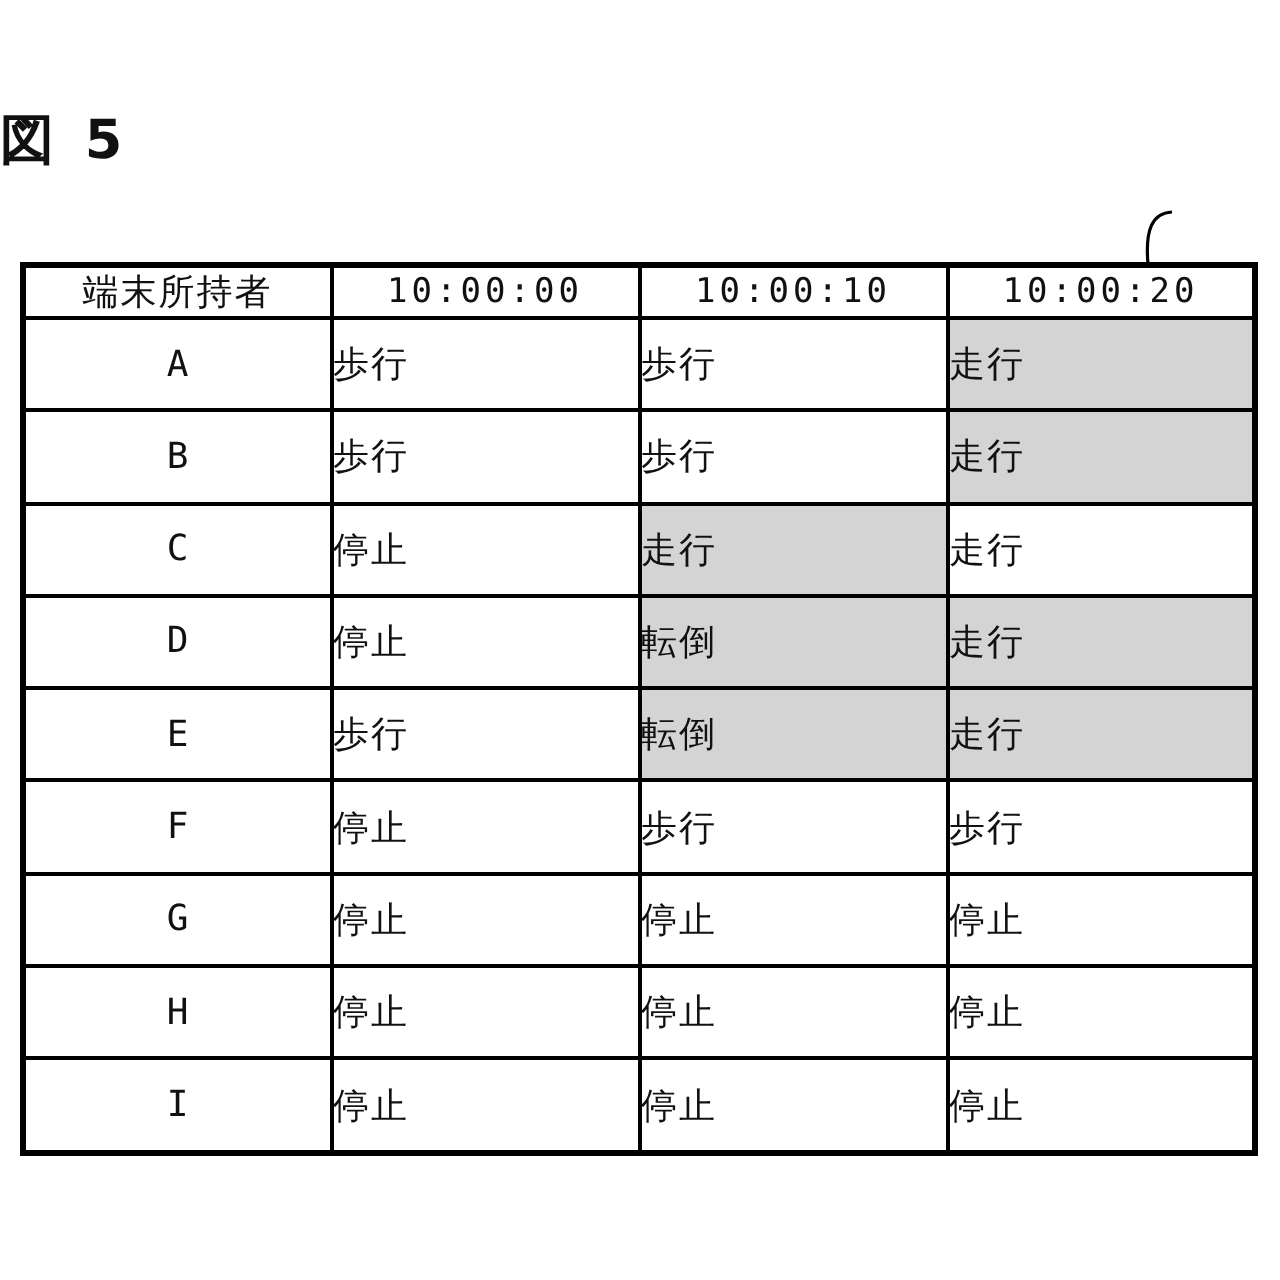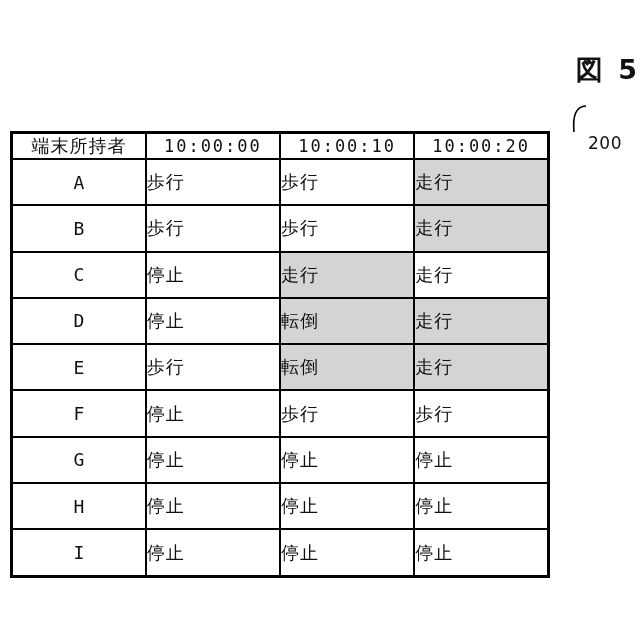--- a/index.html
+++ b/index.html
@@ -14,21 +14,21 @@
     font-family: "DejaVu Sans", sans-serif;
     color: #111111;
     overflow: hidden;
   }
 
   .figure-title {
     position: absolute;
     top: 52px;
     left: 0;
     width: 100%;
-    text-align: right;
+    text-align: left;
     font-size: 27px;
     font-weight: 600;
     letter-spacing: 3px;
     white-space: pre;
   }
 
   .ref-number {
     position: absolute;
     top: 97px;
     left: 588px;
@@ -41,21 +41,21 @@
   .leader-svg {
     position: absolute;
     left: 567px;
     top: 102px;
   }
 
   .figure-table {
     position: absolute;
     left: 10px;
     top: 131px;
-    width: 540px;
+    width: 619px;
     height: 447px;
     border-collapse: collapse;
     table-layout: fixed;
     border: 3px solid #000000;
   }
   .figure-table th,
   .figure-table td {
     border: 2px solid #000000;
     font-size: 18px;
     font-weight: 400;

